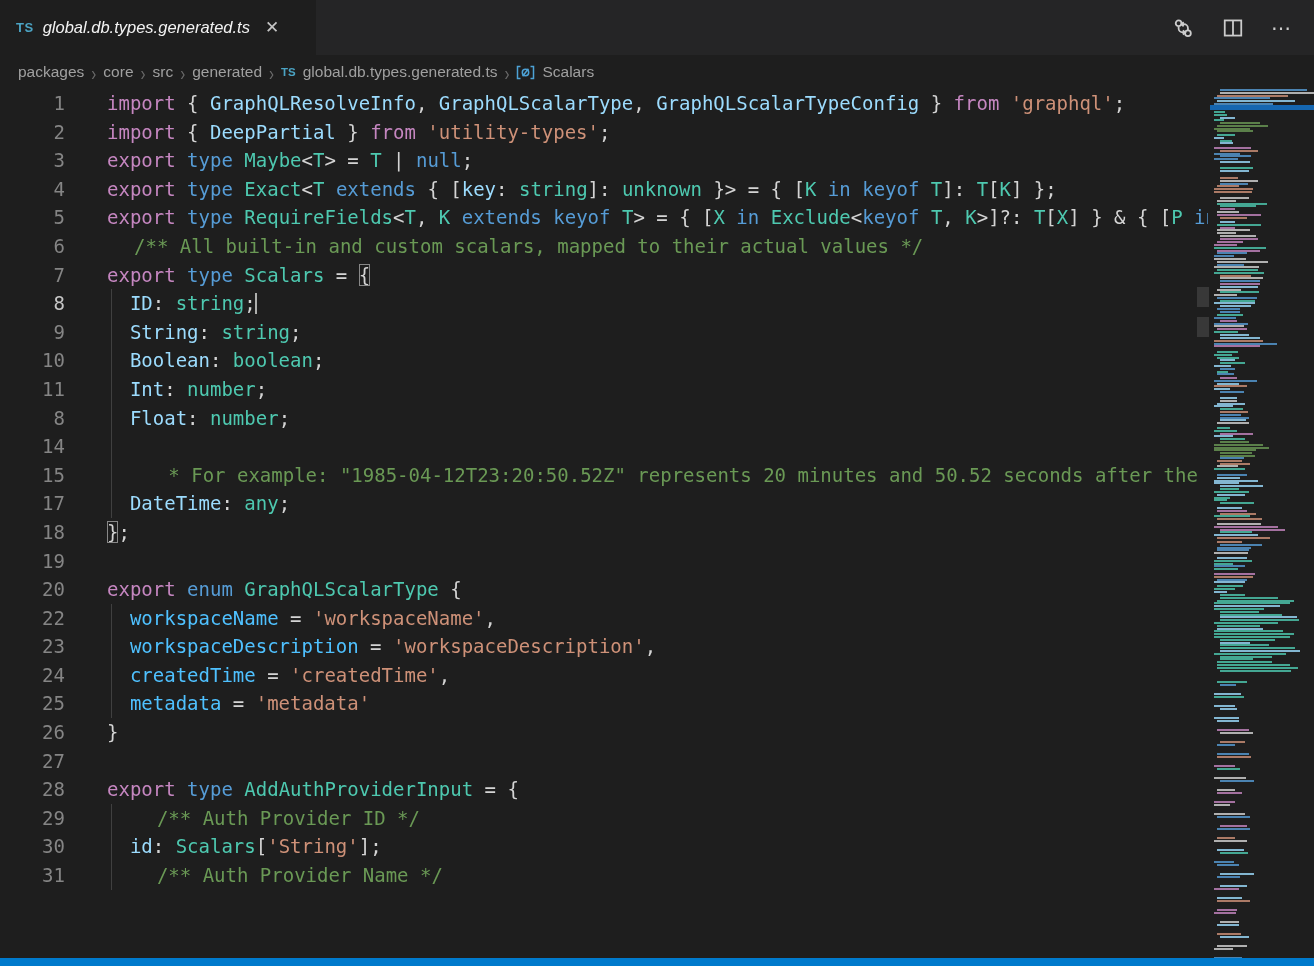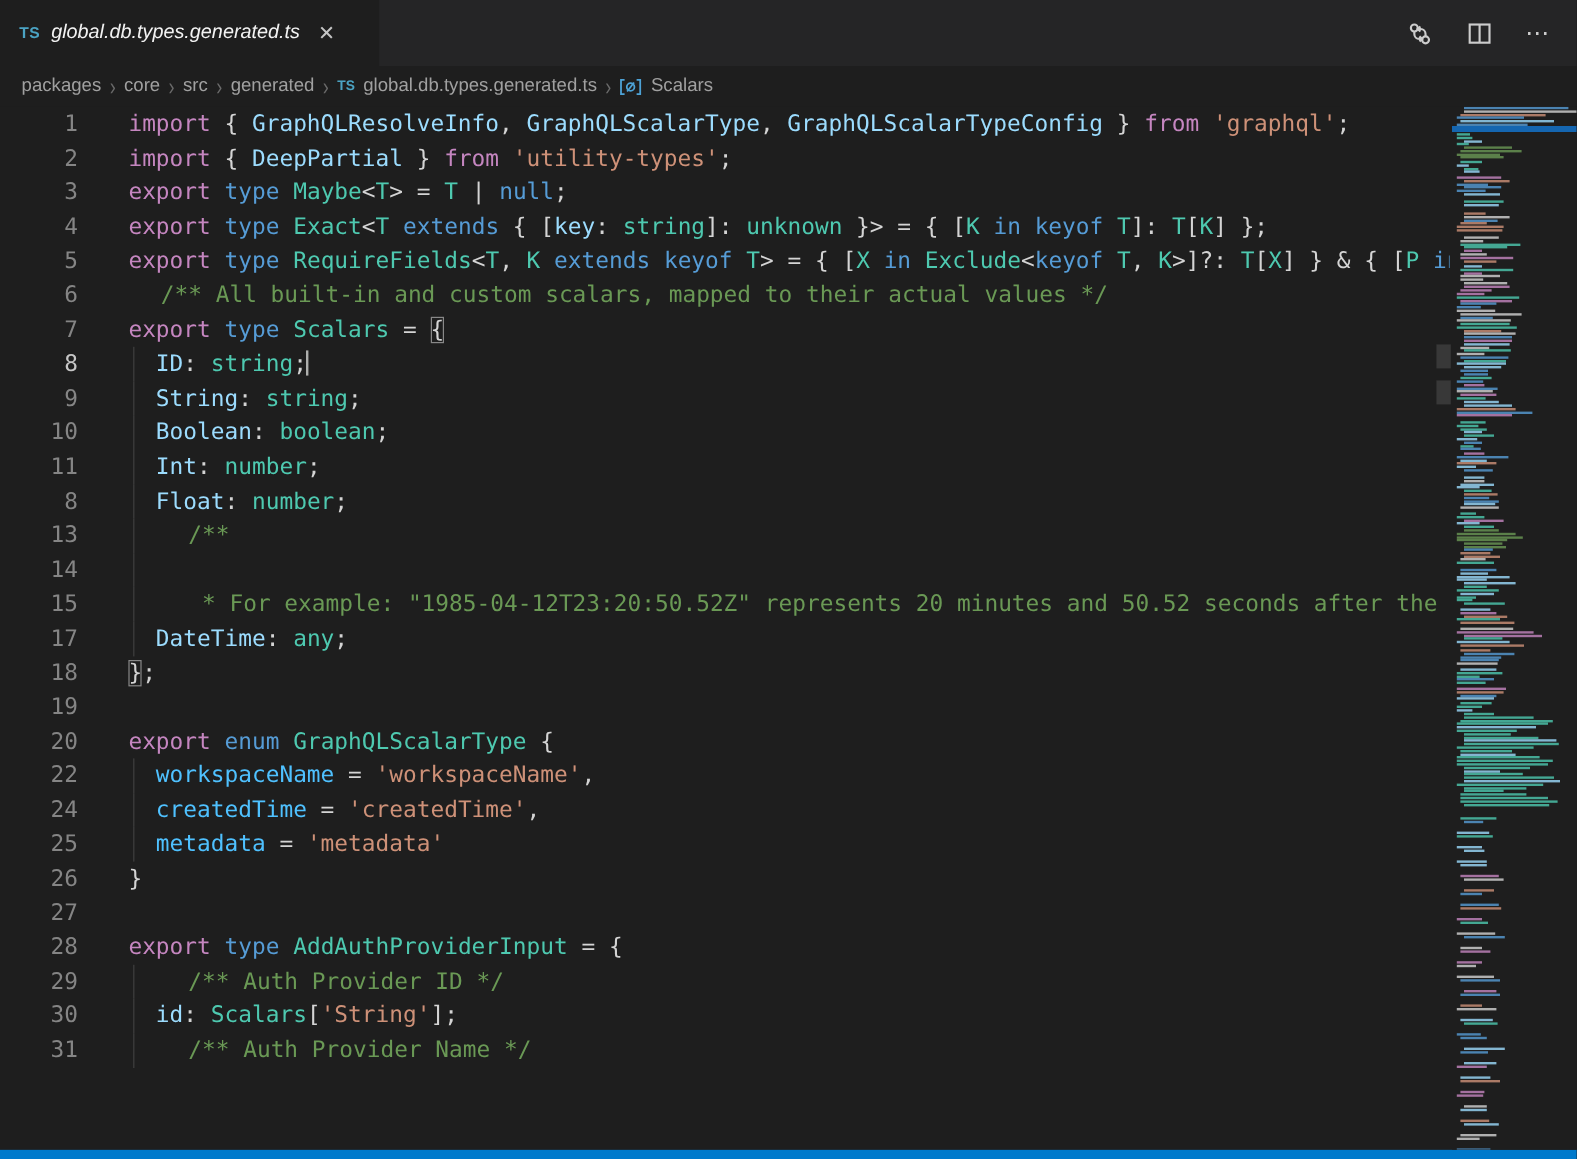--- a/index.html
+++ b/index.html
@@ -112,28 +112,28 @@
       <div class="line"><div class="gutter">3</div><div class="lc"><span class="kp">export</span><span class="pl"> </span><span class="kb">type</span><span class="pl"> </span><span class="ty">Maybe</span><span class="pl">&lt;</span><span class="ty">T</span><span class="pl">&gt; = </span><span class="ty">T</span><span class="pl"> | </span><span class="kb">null</span><span class="pl">;</span></div></div>
       <div class="line"><div class="gutter">4</div><div class="lc"><span class="kp">export</span><span class="pl"> </span><span class="kb">type</span><span class="pl"> </span><span class="ty">Exact</span><span class="pl">&lt;</span><span class="ty">T</span><span class="pl"> </span><span class="kb">extends</span><span class="pl"> { [</span><span class="pr">key</span><span class="pl">: </span><span class="ty">string</span><span class="pl">]: </span><span class="ty">unknown</span><span class="pl"> }&gt; = { [</span><span class="ty">K</span><span class="pl"> </span><span class="kb">in</span><span class="pl"> </span><span class="kb">keyof</span><span class="pl"> </span><span class="ty">T</span><span class="pl">]: </span><span class="ty">T</span><span class="pl">[</span><span class="ty">K</span><span class="pl">] };</span></div></div>
       <div class="line"><div class="gutter">5</div><div class="lc"><span class="kp">export</span><span class="pl"> </span><span class="kb">type</span><span class="pl"> </span><span class="ty">RequireFields</span><span class="pl">&lt;</span><span class="ty">T</span><span class="pl">, </span><span class="ty">K</span><span class="pl"> </span><span class="kb">extends</span><span class="pl"> </span><span class="kb">keyof</span><span class="pl"> </span><span class="ty">T</span><span class="pl">&gt; = { [</span><span class="ty">X</span><span class="pl"> </span><span class="kb">in</span><span class="pl"> </span><span class="ty">Exclude</span><span class="pl">&lt;</span><span class="kb">keyof</span><span class="pl"> </span><span class="ty">T</span><span class="pl">, </span><span class="ty">K</span><span class="pl">&gt;]?: </span><span class="ty">T</span><span class="pl">[</span><span class="ty">X</span><span class="pl">] } &amp; { [</span><span class="ty">P</span><span class="pl"> </span><span class="kb">in</span></div></div>
       <div class="line"><div class="gutter">6</div><div class="lc"><span class="cm">/** All built-in and custom scalars, mapped to their actual values */</span></div></div>
       <div class="line"><div class="gutter">7</div><div class="lc"><span class="kp">export</span><span class="pl"> </span><span class="kb">type</span><span class="pl"> </span><span class="ty">Scalars</span><span class="pl"> = </span><span class="pl bx">{</span></div></div>
       <div class="line"><div class="gutter active">8</div><div class="lc"><span class="guide"></span><span class="pl">  </span><span class="pr">ID</span><span class="pl">: </span><span class="ty">string</span><span class="pl">;</span><span class="cursor"></span></div></div>
       <div class="line"><div class="gutter">9</div><div class="lc"><span class="guide"></span><span class="pl">  </span><span class="pr">String</span><span class="pl">: </span><span class="ty">string</span><span class="pl">;</span></div></div>
       <div class="line"><div class="gutter">10</div><div class="lc"><span class="guide"></span><span class="pl">  </span><span class="pr">Boolean</span><span class="pl">: </span><span class="ty">boolean</span><span class="pl">;</span></div></div>
       <div class="line"><div class="gutter">11</div><div class="lc"><span class="guide"></span><span class="pl">  </span><span class="pr">Int</span><span class="pl">: </span><span class="ty">number</span><span class="pl">;</span></div></div>
       <div class="line"><div class="gutter">8</div><div class="lc"><span class="guide"></span><span class="pl">  </span><span class="pr">Float</span><span class="pl">: </span><span class="ty">number</span><span class="pl">;</span></div></div>
-      <div class="line"><div class="gutter">13</div><div class="lc"><span class="guide"></span><span class="pl">  </span><span class="cm">/**</span></div></div>
       <div class="line"><div class="gutter">14</div><div class="lc"><span class="guide"></span><span class="pl">  </span></div></div>
       <div class="line"><div class="gutter">15</div><div class="lc"><span class="guide"></span><span class="pl">  </span><span class="cm"> * For example: "1985-04-12T23:20:50.52Z" represents 20 minutes and 50.52 seconds after the 23rd hour of April 12th, 1985 in UTC.</span></div></div>
       <div class="line"><div class="gutter">17</div><div class="lc"><span class="guide"></span><span class="pl">  </span><span class="pr">DateTime</span><span class="pl">: </span><span class="ty">any</span><span class="pl">;</span></div></div>
       <div class="line"><div class="gutter">18</div><div class="lc"><span class="pl bx">}</span><span class="pl">;</span></div></div>
       <div class="line"><div class="gutter">19</div><div class="lc"></div></div>
       <div class="line"><div class="gutter">20</div><div class="lc"><span class="kp">export</span><span class="pl"> </span><span class="kb">enum</span><span class="pl"> </span><span class="ty">GraphQLScalarType</span><span class="pl"> {</span></div></div>
       <div class="line"><div class="gutter">22</div><div class="lc"><span class="guide"></span><span class="pl">  </span><span class="en">workspaceName</span><span class="pl"> = </span><span class="st">'workspaceName'</span><span class="pl">,</span></div></div>
+      <div class="line"><div class="gutter">23</div><div class="lc"><span class="guide"></span><span class="pl">  </span><span class="en">workspaceDescription</span><span class="pl"> = </span><span class="st">'workspaceDescription'</span><span class="pl">,</span></div></div>
       <div class="line"><div class="gutter">24</div><div class="lc"><span class="guide"></span><span class="pl">  </span><span class="en">createdTime</span><span class="pl"> = </span><span class="st">'createdTime'</span><span class="pl">,</span></div></div>
       <div class="line"><div class="gutter">25</div><div class="lc"><span class="guide"></span><span class="pl">  </span><span class="en">metadata</span><span class="pl"> = </span><span class="st">'metadata'</span></div></div>
       <div class="line"><div class="gutter">26</div><div class="lc"><span class="pl">}</span></div></div>
       <div class="line"><div class="gutter">27</div><div class="lc"></div></div>
       <div class="line"><div class="gutter">28</div><div class="lc"><span class="kp">export</span><span class="pl"> </span><span class="kb">type</span><span class="pl"> </span><span class="ty">AddAuthProviderInput</span><span class="pl"> = {</span></div></div>
       <div class="line"><div class="gutter">29</div><div class="lc"><span class="guide"></span><span class="pl">  </span><span class="cm">/** Auth Provider ID */</span></div></div>
       <div class="line"><div class="gutter">30</div><div class="lc"><span class="guide"></span><span class="pl">  </span><span class="pr">id</span><span class="pl">: </span><span class="ty">Scalars</span><span class="pl">[</span><span class="st">'String'</span><span class="pl">];</span></div></div>
       <div class="line"><div class="gutter">31</div><div class="lc"><span class="guide"></span><span class="pl">  </span><span class="cm">/** Auth Provider Name */</span></div></div>
     </div>
   <div class="ruler" id="ruler">

